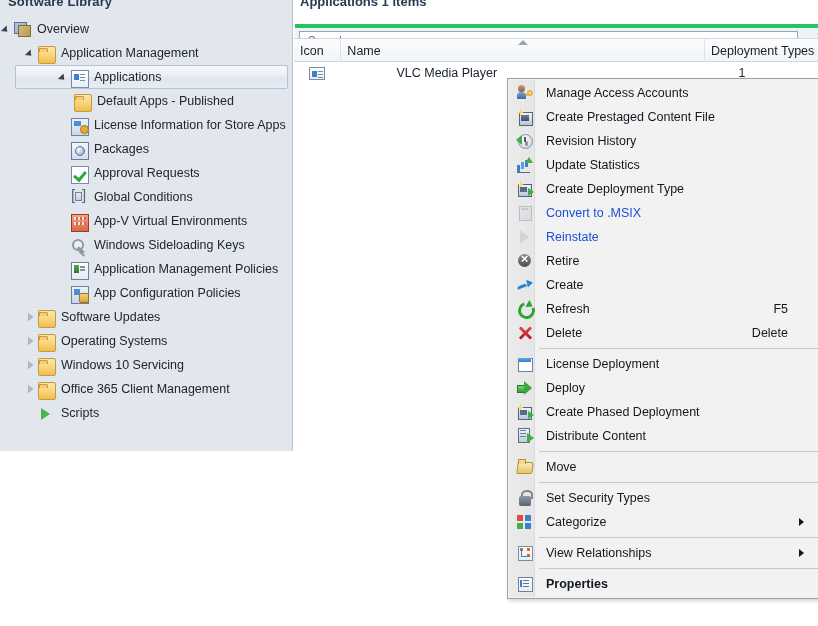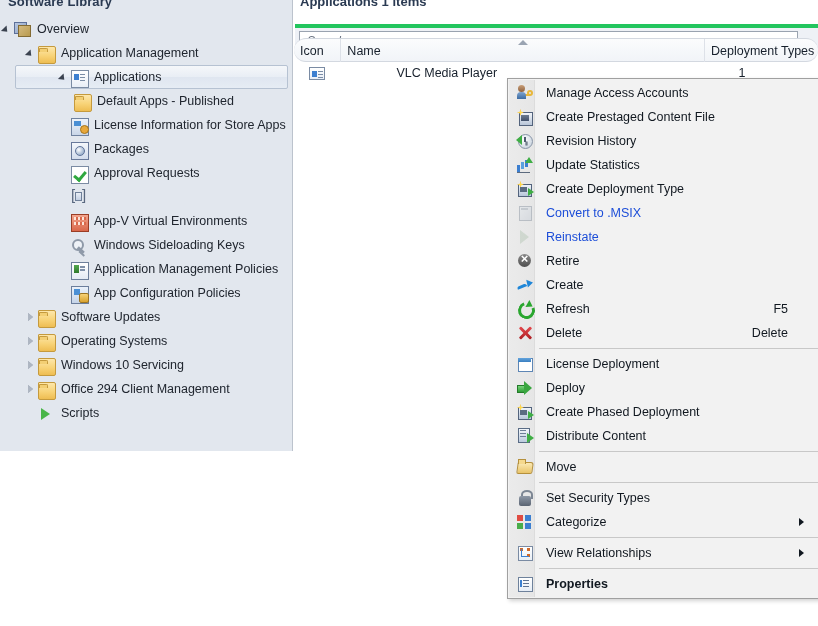--- a/index.html
+++ b/index.html
@@ -292,21 +292,20 @@
   }
   #search-input::placeholder { color: #6a7382; font-style: italic; opacity: 1; }
 
   #list-header {
     position: absolute; left: 0; top: 38px;
     width: 524px; height: 24px;
     background: linear-gradient(to bottom,#fbfcfd 0%,#f1f4f8 100%);
     border-top: 1px solid #d3d8e0;
     border-bottom: 1px solid #d3d8e0;
     display: flex;
-    border-radius: 12px;
   }
   .colhead {
     position: relative;
     height: 23px;
     display: flex; align-items: center;
     padding-left: 6px;
     font-size: 12.5px; color: #17202c;
     border-right: 1px solid #dde1e8;
     cursor: pointer;
     white-space: nowrap;
@@ -766,20 +765,21 @@
         <div class="tnode ind2">
           <span class="twist "></span>
           <span class="ticon ico-approval"></span>
           <span class="tlabel">Approval Requests</span>
         </div>
         <div class="tnode ind2">
           <span class="twist "></span>
           <span class="ticon ico-global">
             <i></i>
           </span>
+          <span class="tlabel">Global Conditions</span>
         </div>
         <div class="tnode ind2">
           <span class="twist "></span>
           <span class="ticon ico-appv"></span>
           <span class="tlabel">App-V Virtual Environments</span>
         </div>
         <div class="tnode ind2">
           <span class="twist "></span>
           <span class="ticon ico-key"></span>
           <span class="tlabel">Windows Sideloading Keys</span>
@@ -805,21 +805,21 @@
           <span class="tlabel">Operating Systems</span>
         </div>
         <div class="tnode ind1">
           <span class="twist collapsed"></span>
           <span class="ticon ico-folder"></span>
           <span class="tlabel">Windows 10 Servicing</span>
         </div>
         <div class="tnode ind1">
           <span class="twist collapsed"></span>
           <span class="ticon ico-folder"></span>
-          <span class="tlabel">Office 294 Client Management</span>
+          <span class="tlabel">Office 365 Client Management</span>
         </div>
         <div class="tnode ind1">
           <span class="twist "></span>
           <span class="ticon ico-script"></span>
           <span class="tlabel">Scripts</span>
         </div>
       </div>
   </div>
 
   <div id="content-pane">

